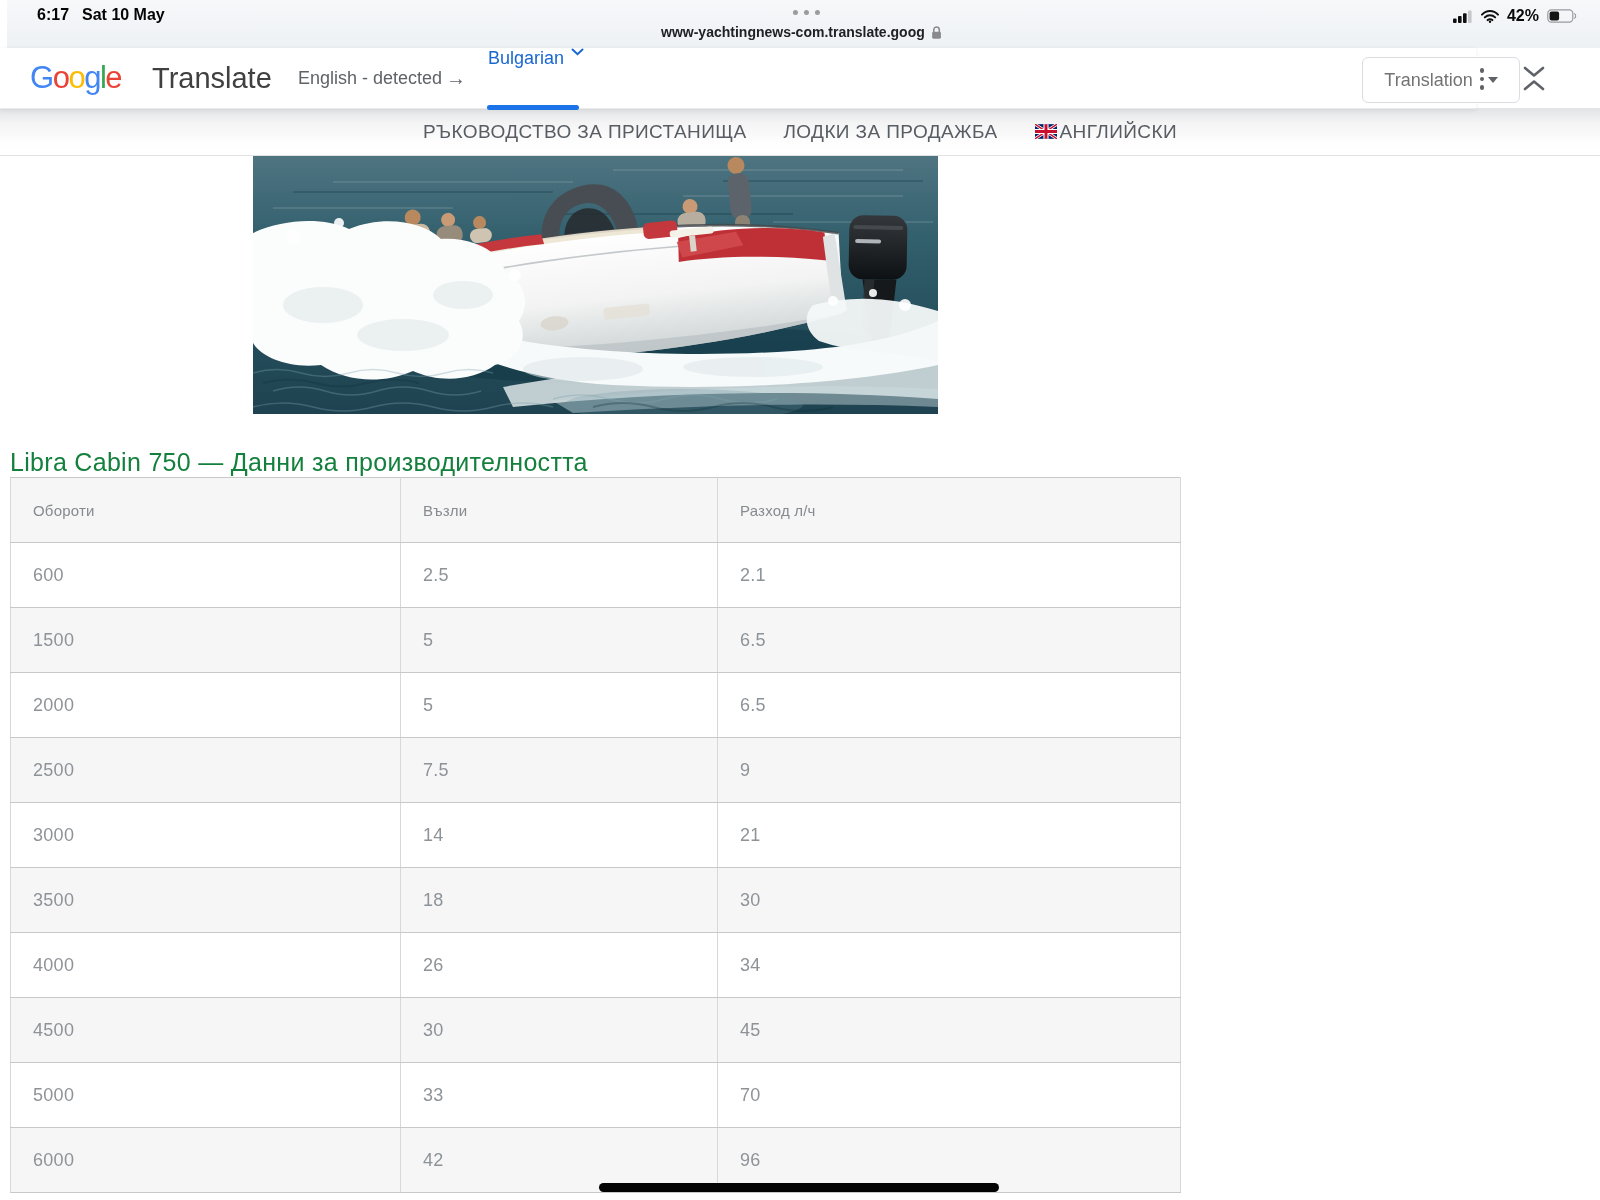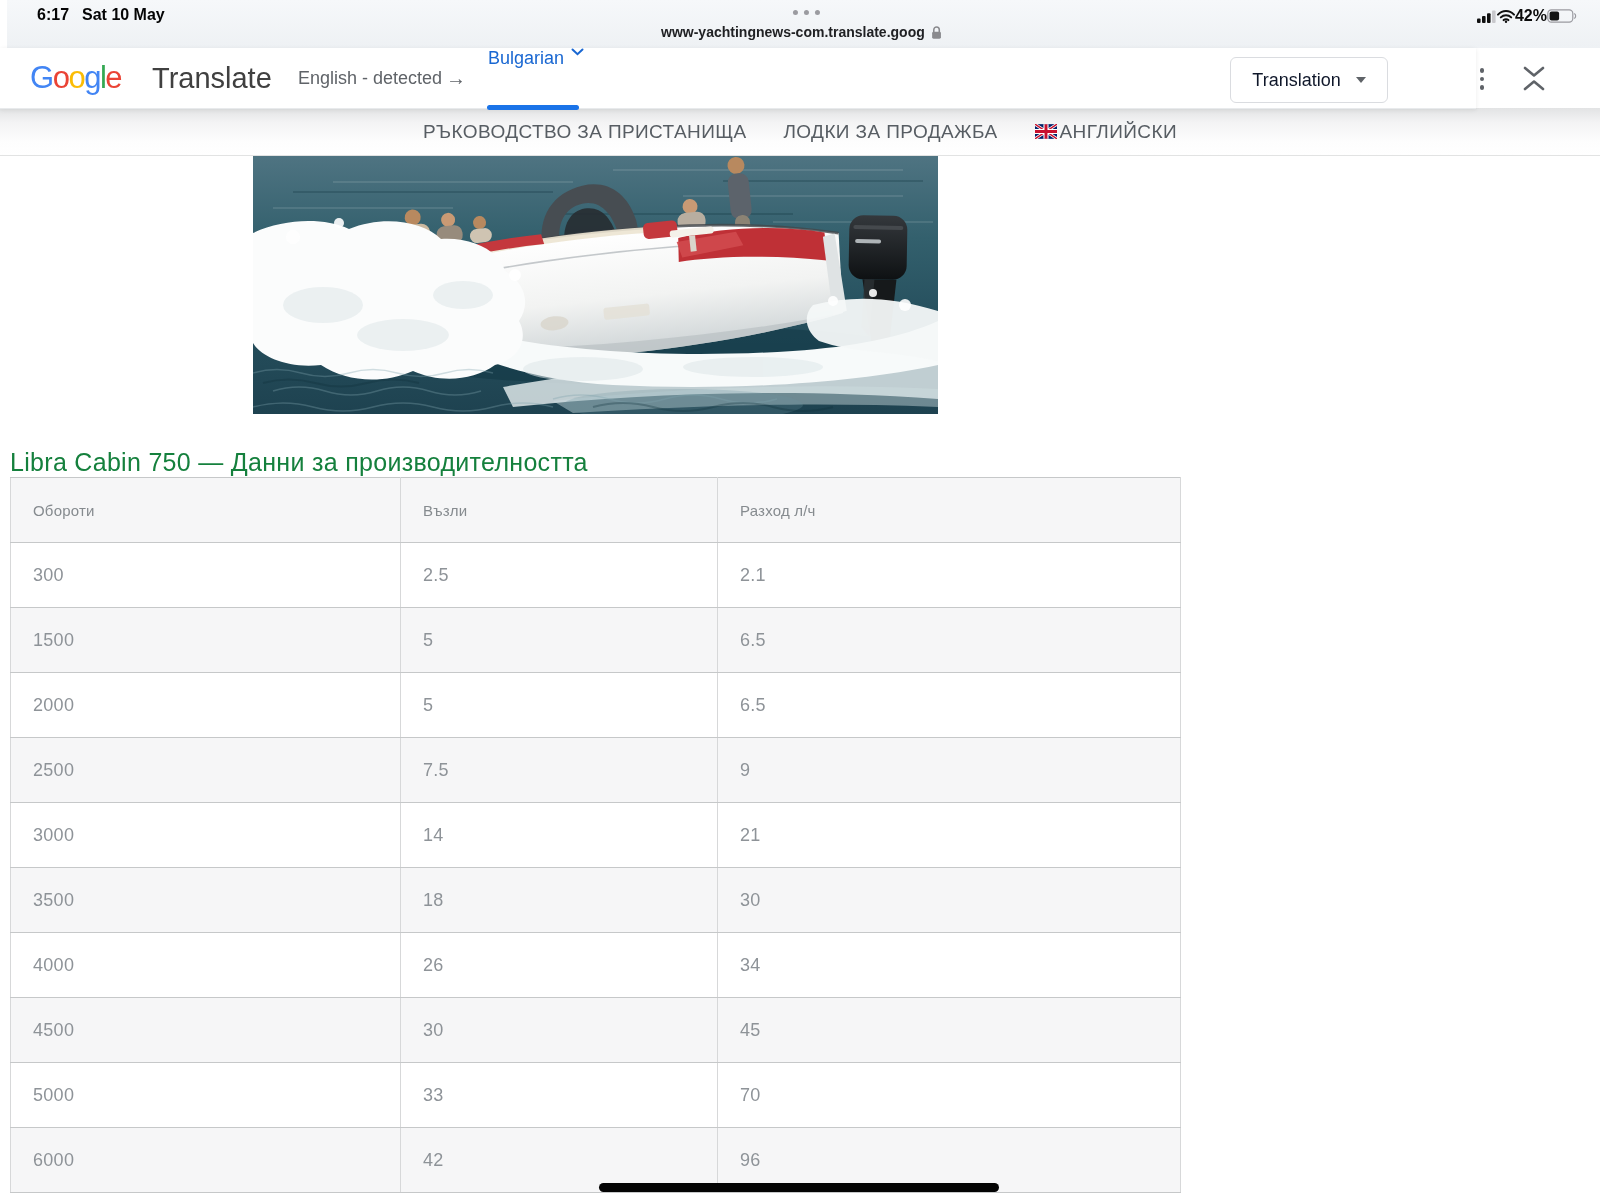--- a/index.html
+++ b/index.html
@@ -8,40 +8,40 @@
 
   
   .statusbar{position:absolute;top:0;left:7px;width:1600px;height:48px;
              background:linear-gradient(180deg,#f6f8fa 0%,#eef1f4 100%);}
   .status-left{position:absolute;left:30px;top:6px;font-size:16px;font-weight:700;color:#050505;}
   .status-left .date{font-weight:600;margin-left:13px;}
   .tab-dots{position:absolute;left:50%;top:10px;transform:translateX(-52%);display:flex;gap:6px;}
   .tab-dots i{width:5px;height:5px;border-radius:50%;background:#9b9ba0;}
   .urlbar{position:absolute;left:50%;top:24px;transform:translateX(-52%);
           display:flex;align-items:center;gap:6px;font-size:14px;font-weight:700;color:#202124;}
-  .status-right{position:absolute;right:30px;top:7px;display:flex;align-items:center;
+  .status-right{position:absolute;right:30px;top:7px;display:flex;align-items:center;gap:8px;
                 font-size:16px;font-weight:600;color:#0a0a0a;}
 
   
   .gt-header{position:absolute;top:48px;left:0;width:1476px;height:60px;background:#fff;
              border-bottom:1px solid #e8eaec;box-shadow:0 1px 4px rgba(60,64,67,.10);z-index:3;}
   .gt-logo{position:absolute;left:30px;top:12px;font-size:31px;font-weight:500;letter-spacing:-1.5px;}
   .lg0,.lg3{color:#4285F4}.lg1,.lg5{color:#EA4335}.lg2{color:#FBBC05}.lg4{color:#34A853}
   .gt-product{position:absolute;left:152px;top:14px;font-size:29px;font-weight:400;color:#404040;letter-spacing:0;}
   .src-lang{position:absolute;left:298px;top:0;height:60px;display:flex;align-items:center;
             font-size:18px;color:#5f6368;cursor:pointer;}
   .lang-arrow{position:absolute;left:446px;top:0;height:60px;display:flex;align-items:center;
               font-size:20px;color:#5f6368;}
   .tgt-lang{position:absolute;left:488px;top:0;height:60px;display:flex;align-items:flex-start;gap:7px;
             font-size:18px;font-weight:500;color:#1967d2;cursor:pointer;}
   .tab-underline{position:absolute;left:487px;bottom:-2px;width:92px;height:5px;background:#1a73e8;
                  border-radius:3px;z-index:4;}
-  .translation-btn{position:absolute;left:1230px;top:9px;width:156px;height:44px;background:#fff;
+  .translation-btn{position:absolute;left:1362px;top:9px;width:156px;height:44px;background:#fff;
                    border:1px solid #dadce0;border-radius:6px;display:flex;align-items:center;
-                   justify-content:center;gap:15px;font-size:18px;color:#0f172a;cursor:pointer;}
+                   justify-content:center;gap:15px;font-size:18px;color:#737373;cursor:pointer;}
   .caret-down{width:0;height:0;border-left:5px solid transparent;border-right:5px solid transparent;
               border-top:6px solid #5f6368;}
   .kebab{position:absolute;left:1470px;top:17px;width:24px;height:28px;display:flex;flex-direction:column;
          align-items:center;justify-content:center;gap:4px;cursor:pointer;}
   .kebab i{width:4.5px;height:4.5px;border-radius:50%;background:#5f6368;}
   .collapse-btn{position:absolute;left:1522px;top:17px;cursor:pointer;}
 
   
   .navbar{position:absolute;top:108px;left:0;width:1600px;height:47px;
           background:linear-gradient(180deg,#e2e3e4 0%,#f3f3f4 30%,#fdfdfd 70%,#ffffff 100%);
@@ -278,21 +278,21 @@
       </colgroup>
     <thead>
       <tr>
         <th>Обороти</th>
         <th>Възли</th>
         <th>Разход л/ч</th>
       </tr>
     </thead>
     <tbody>
         <tr>
-          <td>300</td>
+          <td>600</td>
           <td>2.5</td>
           <td>2.1</td>
         </tr>
         <tr>
           <td>1500</td>
           <td>5</td>
           <td>6.5</td>
         </tr>
         <tr>
           <td>2000</td>

